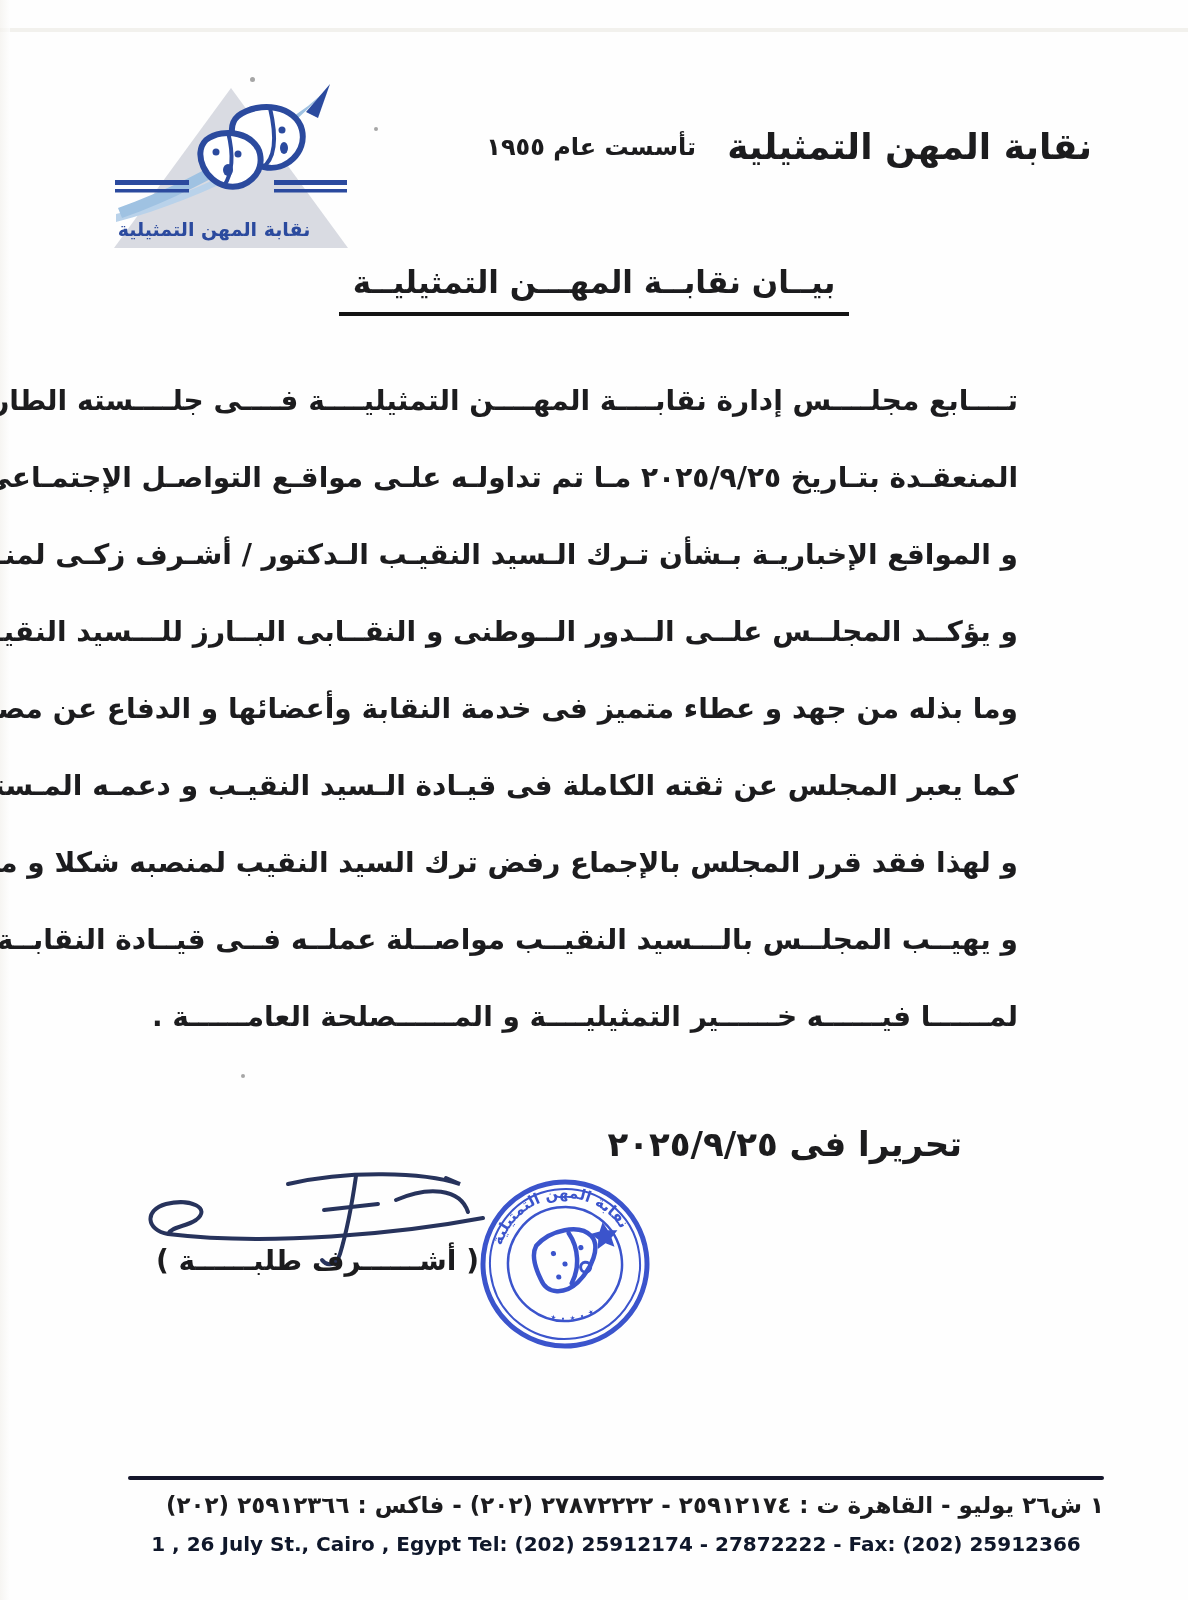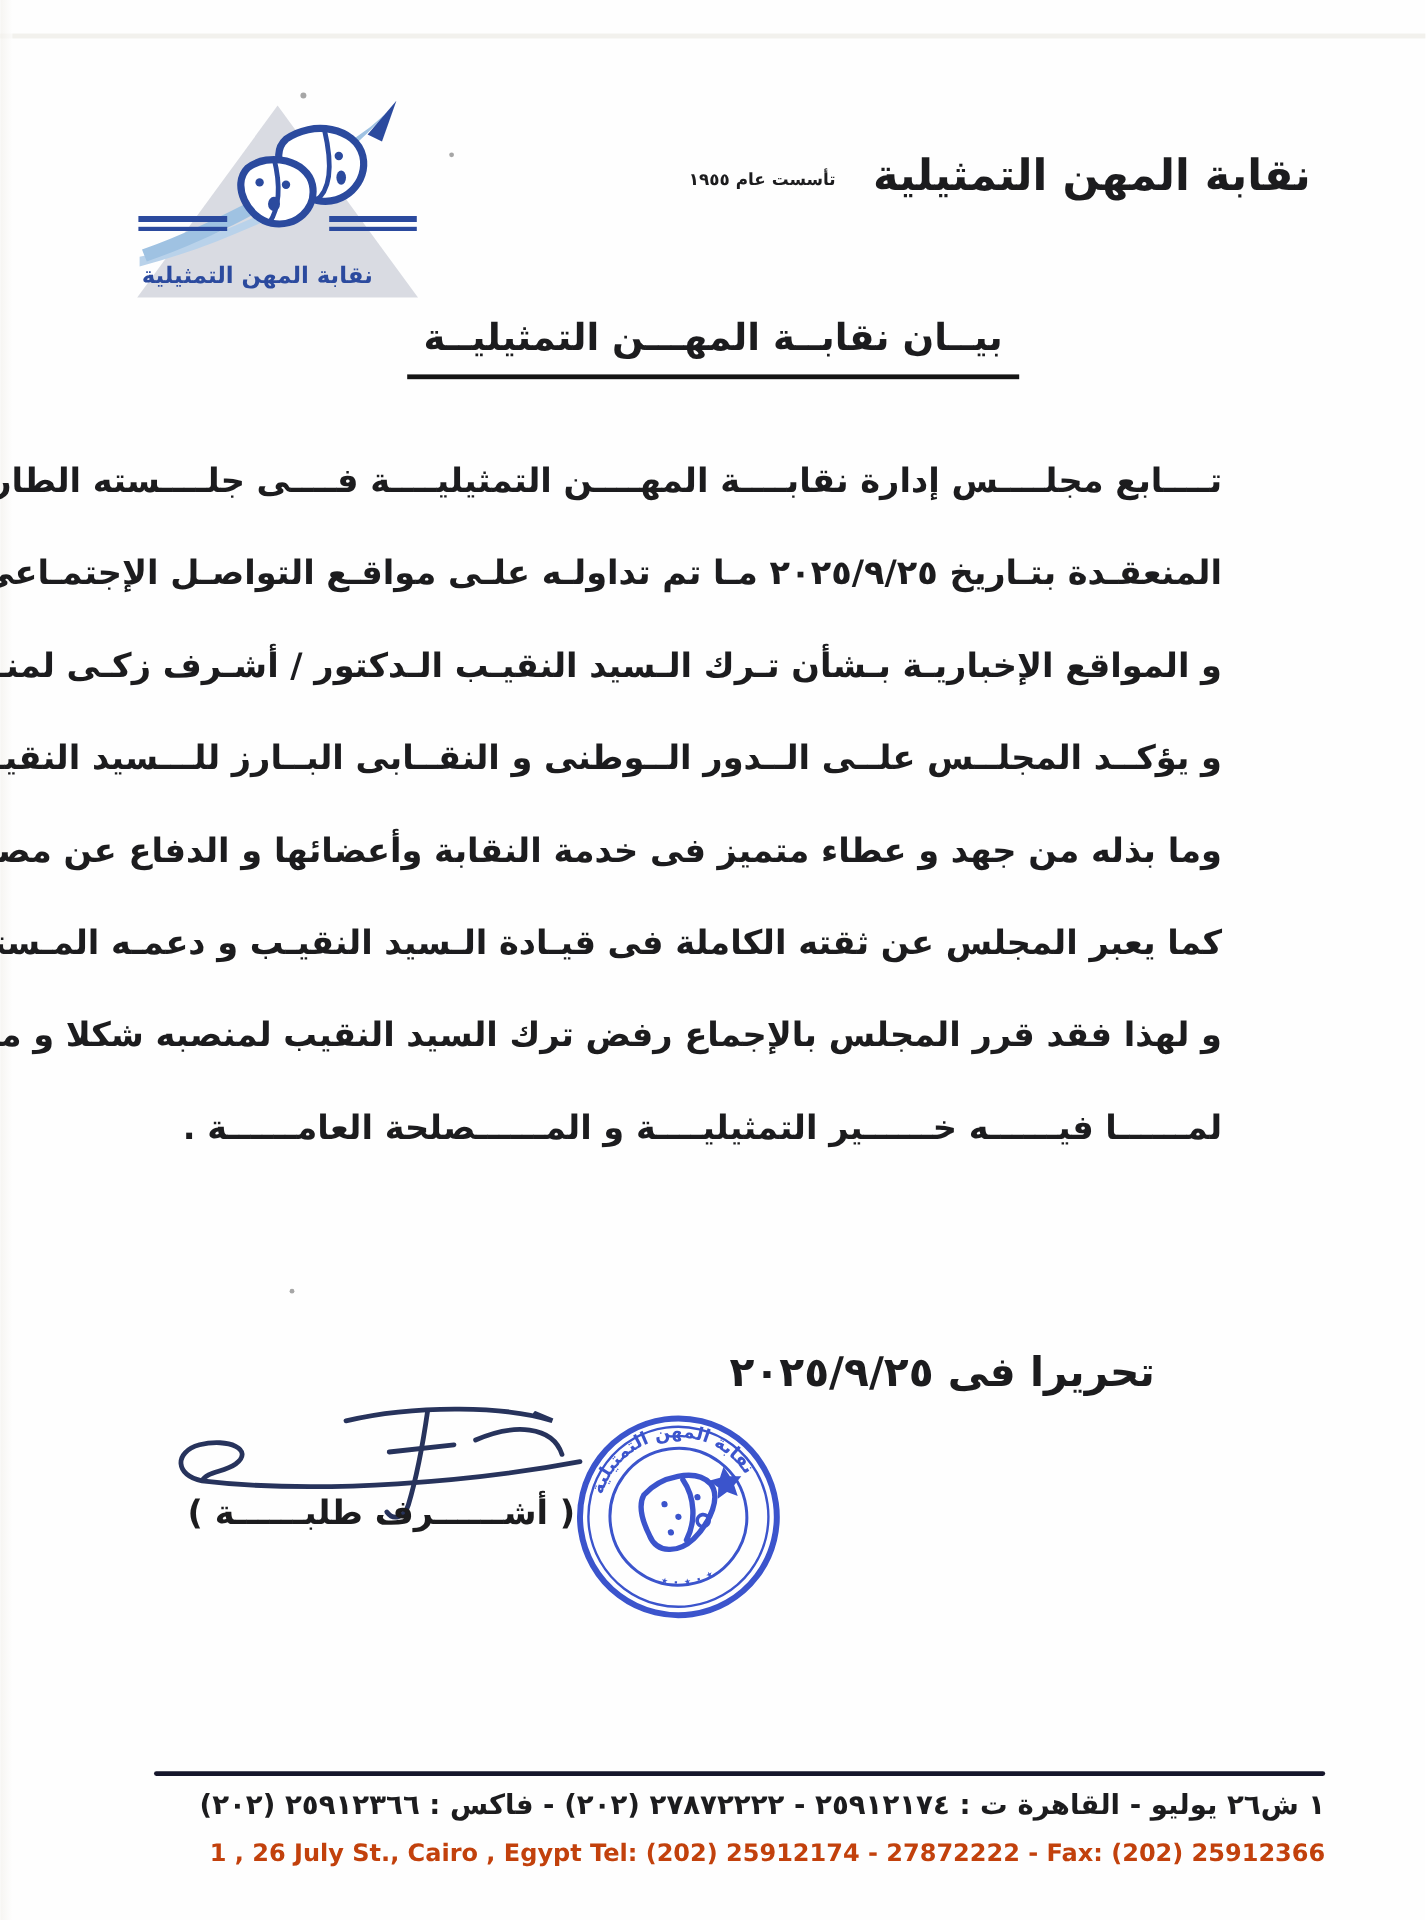--- a/index.html
+++ b/index.html
@@ -22,21 +22,21 @@
   
   .logo{position:absolute;left:110px;top:82px;width:242px;height:172px;}
   .logo svg{display:block;width:100%;height:100%;}
 
   
   .org-head{
     position:absolute;top:126px;right:96px;
     direction:rtl;text-align:right;white-space:nowrap;
   }
   .org-name{font-size:36px;font-weight:bold;letter-spacing:0;}
-  .org-founded{font-size:14px;font-weight:bold;margin-right:26px;position:relative;top:-4px;}
+  .org-founded{font-size:24px;font-weight:bold;margin-right:26px;position:relative;top:-4px;}
 
   
   .title-wrap{position:absolute;top:264px;left:0;width:100%;text-align:center;text-decoration:underline;}
   .doc-title{
     display:inline-block;margin:0;
     font-size:31px;font-weight:bold;
     padding:0 14px 12px 14px;
     border-bottom:4px solid #141414;
   }
 
@@ -72,22 +72,22 @@
 
   
   .footer-rule{position:absolute;top:1476px;left:128px;width:976px;height:4px;background:#15162b;border-radius:2px;}
   .footer-ar{
     position:absolute;top:1492px;left:128px;width:976px;
     direction:rtl;
     font-size:23px;font-weight:bold;white-space:nowrap;
   }
   .footer-en{
     position:absolute;top:1532px;left:128px;width:976px;
-    direction:ltr;text-align:right;
-    font-size:20px;font-weight:bold;color:#c2410c;white-space:nowrap;
+    direction:ltr;text-align:center;
+    font-size:20px;font-weight:bold;color:#0f172a;white-space:nowrap;
   }
 </style>
 </head>
 <body>
 
 <div class="page">
 
   <div class="scan-top"></div>
   <div class="scan-left"></div>
   <div class="speck s1"></div>
@@ -135,20 +135,21 @@
   </div>
 
   <div class="body-text">
     <div class="body-line">تــــابع مجلــــس إدارة نقابــــة المهــــن التمثيليــــة فــــى جلــــسته الطارئــــة</div>
     <div class="body-line">المنعقـدة بتـاريخ ٢٠٢٥/٩/٢٥ مـا تم تداولـه علـى مواقـع التواصـل الإجتمـاعى</div>
     <div class="body-line">و المواقع الإخباريـة بـشأن تـرك الـسيد النقيـب الـدكتور / أشـرف زكـى لمنـصبه .</div>
     <div class="body-line">و يؤكــد المجلــس علــى الــدور الــوطنى و النقــابى البــارز للـــسيد النقيــب ،</div>
     <div class="body-line">وما بذله من جهد و عطاء متميز فى خدمة النقابة وأعضائها و الدفاع عن مصالحهم.</div>
     <div class="body-line">كما يعبر المجلس عن ثقته الكاملة فى قيـادة الـسيد النقيـب و دعمـه المـستمر ،</div>
     <div class="body-line">و لهذا فقد قرر المجلس بالإجماع رفض ترك السيد النقيب لمنصبه شكلا و موضوعا.</div>
+    <div class="body-line">و يهيــب المجلــس بالـــسيد النقيــب مواصــلة عملــه فــى قيــادة النقابــة</div>
     <div class="body-line">لمــــــا فيــــــه خــــــير التمثيليــــة و المــــــصلحة العامــــــة .</div>
   </div>
 
   <div class="date-line">تحريرا فى ٢٠٢٥/٩/٢٥</div>
 
 
   <svg class="sig-scribble" viewBox="0 0 370 120" xmlns="http://www.w3.org/2000/svg">
     <g fill="none" stroke="#27335c" stroke-width="4" stroke-linecap="round">
       <path d="M150 24 C 210 10 285 12 322 24 L 308 18"></path>
       <path d="M330 52 C 322 28 290 26 258 40"></path>

